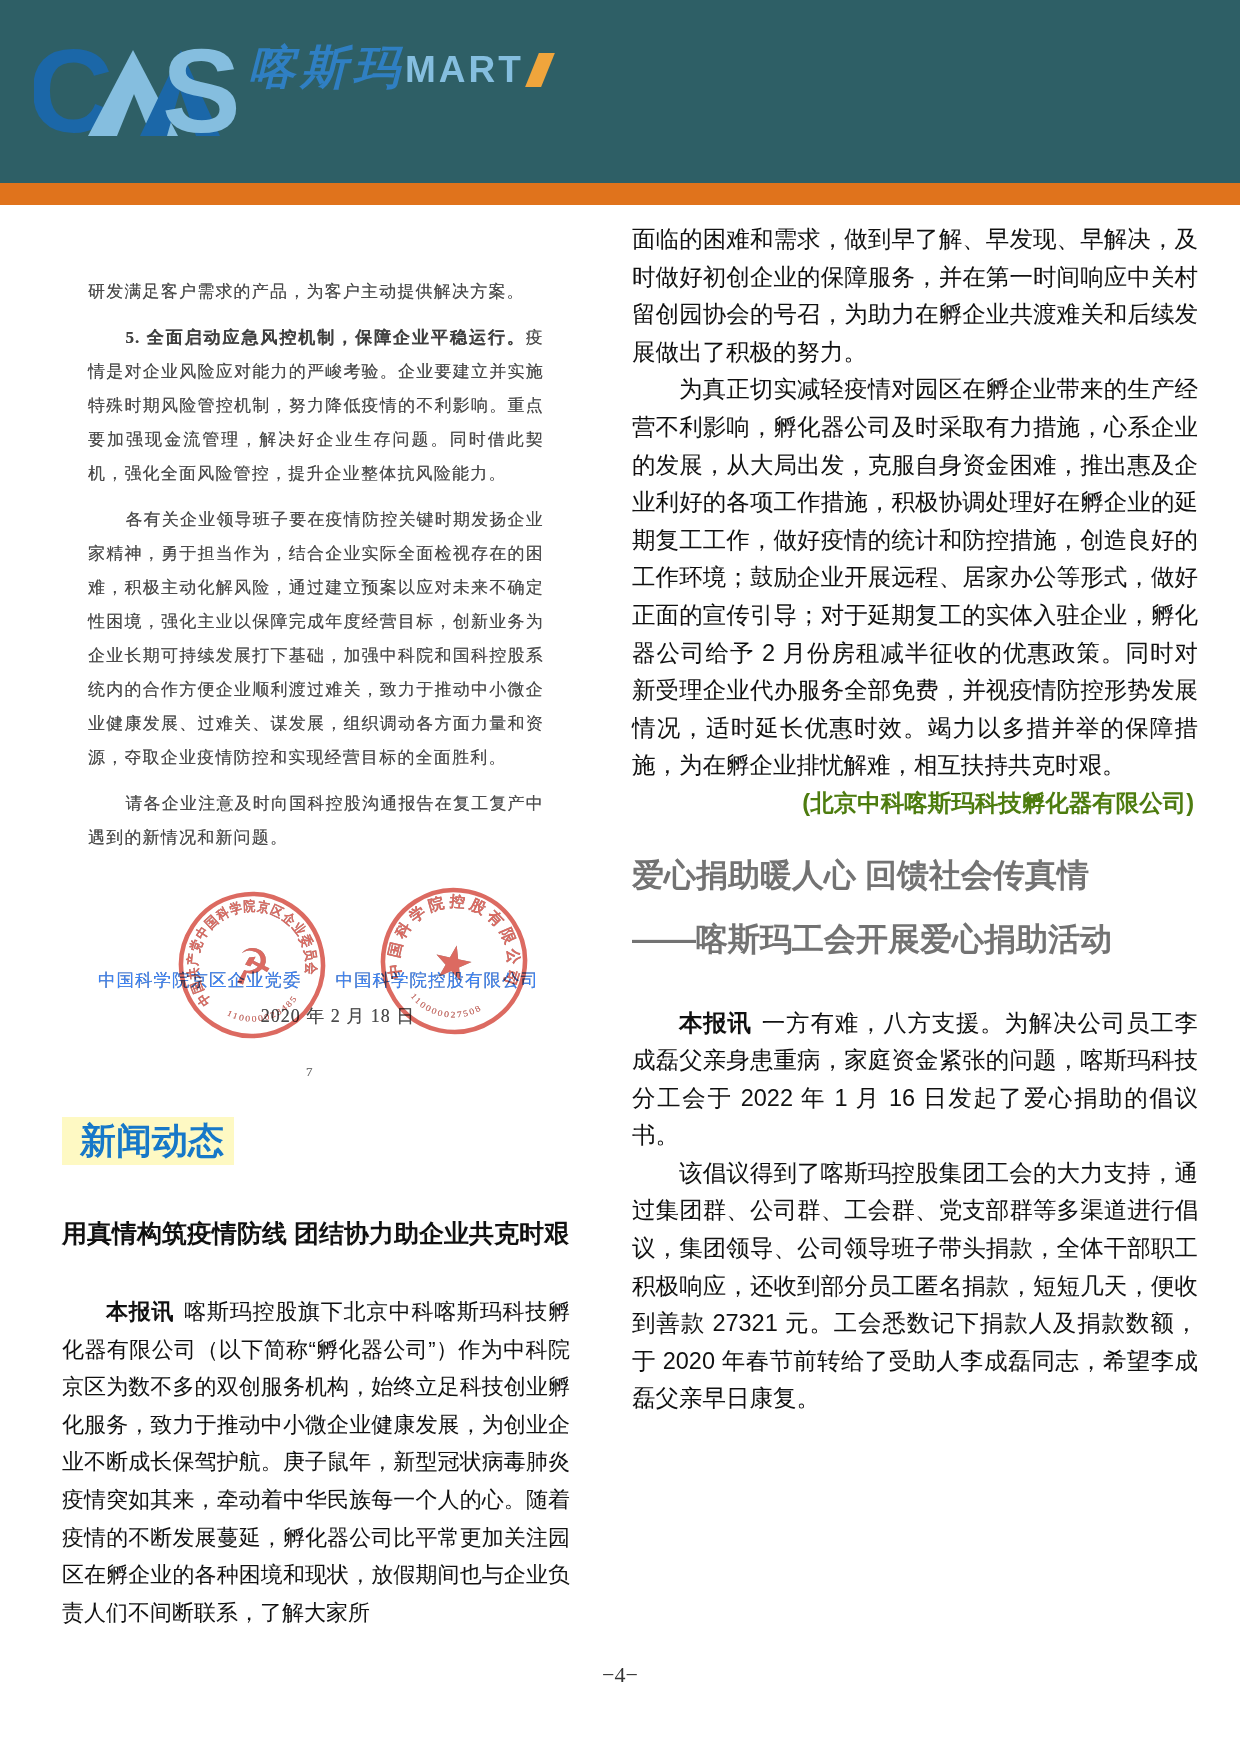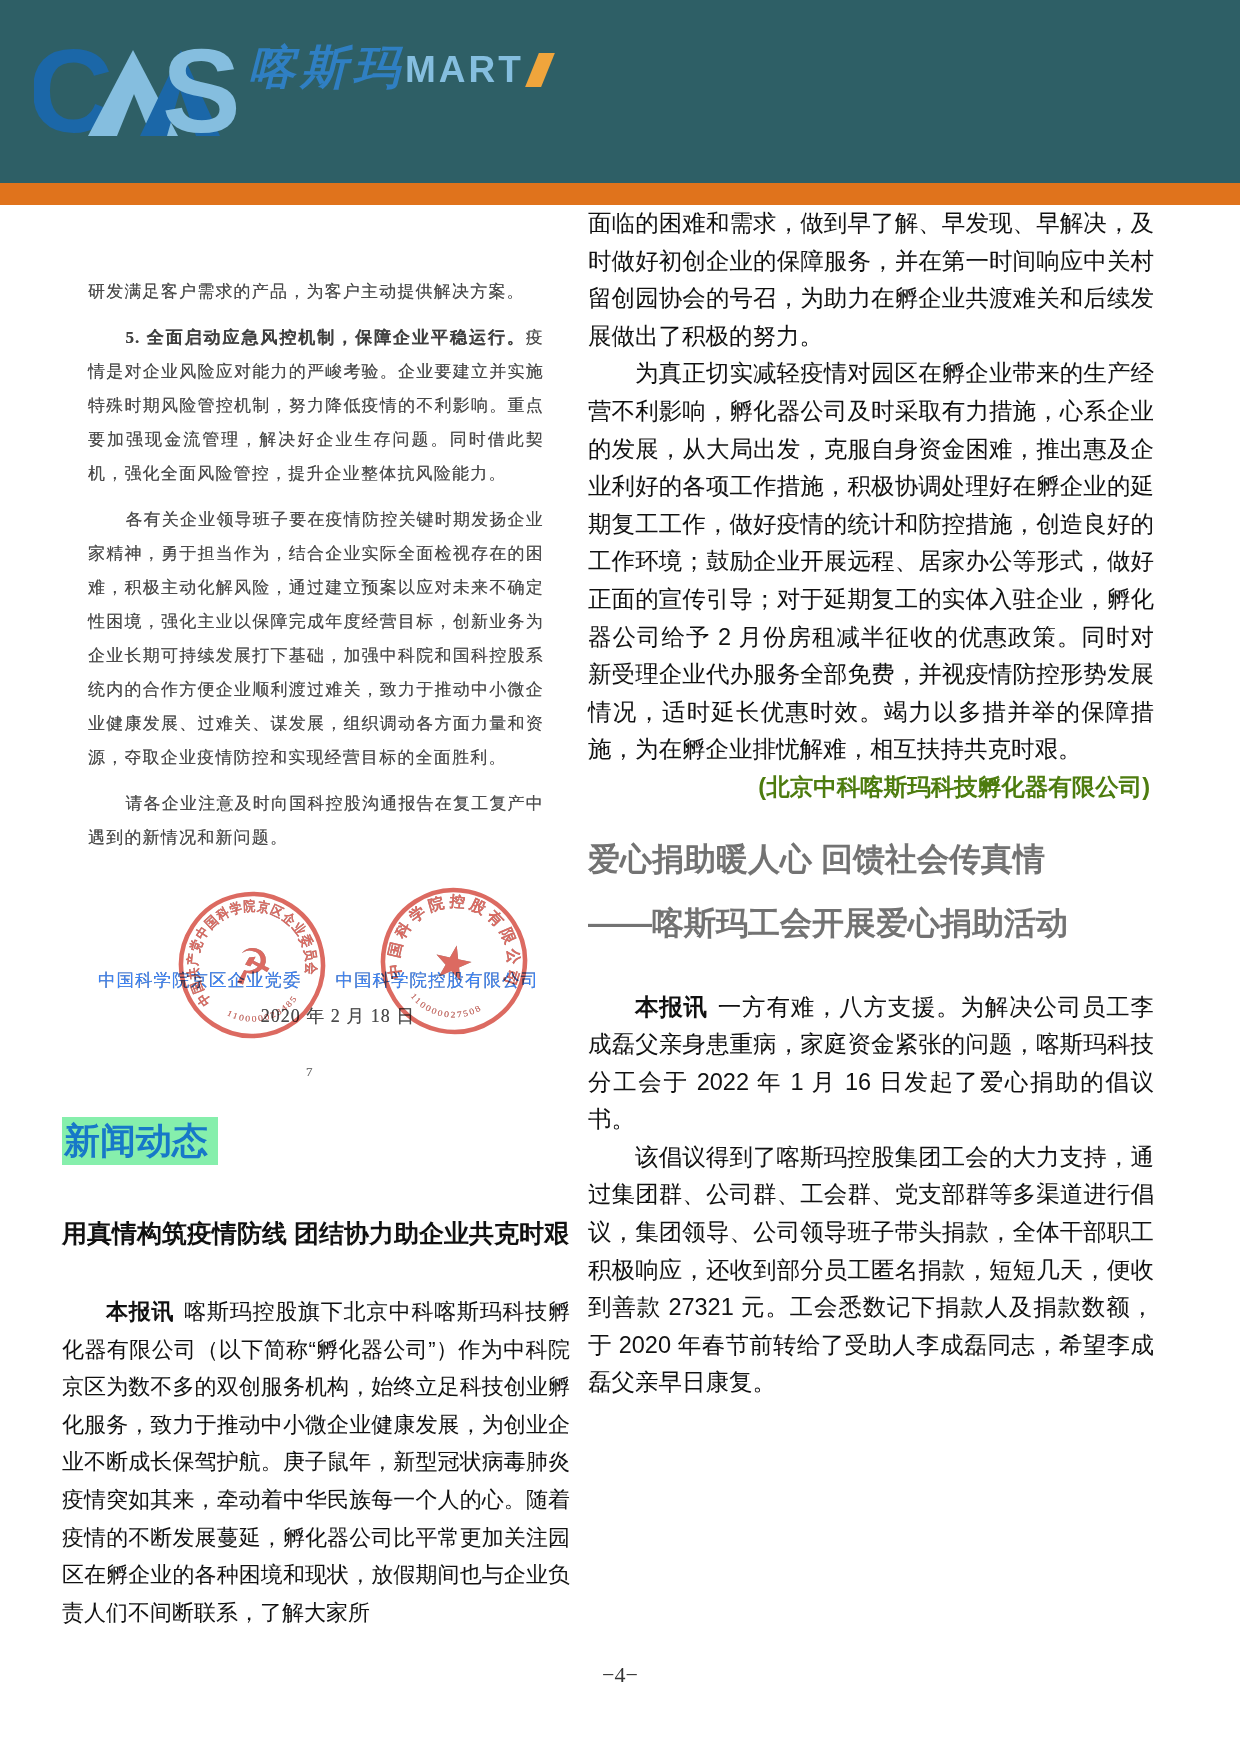--- a/index.html
+++ b/index.html
@@ -18,21 +18,21 @@
   .logo-mart-row{display:flex;align-items:center;margin-top:4px;}
   .logo-mart{font-family:"Liberation Sans",sans-serif;font-weight:bold;font-size:37px;
              color:#85bedf;letter-spacing:3px;}
   .mart-slash{display:inline-block;width:16px;height:34px;background:#f0a53c;
               transform:skewX(-22deg);margin-left:8px;}
   .accent-bar{height:22px;background:#e0731c;}
 
   
   .columns{display:flex;align-items:flex-start;padding-left:62px;column-gap:18px;}
   .col.left{width:508px;}
-  .col.right{width:566px;}
+  .col.right{width:566px;padding-top:16px;margin-left:44px;}
 
   
   .scan{margin-top:70px;padding-left:26px;width:482px;box-sizing:border-box;
         font-family:"Liberation Serif","DejaVu Serif",serif;color:#4b4b4b;
         font-size:17px;line-height:34px;letter-spacing:1.2px;text-align:justify;
         word-break:break-all;text-shadow:0 0 .5px rgba(75,75,75,.75);}
   .scan p{margin:0;}
   .scan .s-para{margin-top:12px;text-indent:2.2em;}
   .scan b{font-weight:bold;color:#3f3f3f;}
 
@@ -50,22 +50,22 @@
   .stamp-l{left:88px;top:30px;transform:rotate(-12deg);}
   .stamp-r{left:290px;top:26px;transform:rotate(12deg);}
   .st-ring{fill:none;stroke:#d4493e;stroke-width:4.5px;}
   .st-ringtext{fill:#d4493e;font-size:13.5px;font-weight:bold;}
   .st-ringtext-wide{fill:#d4493e;font-size:15px;font-weight:bold;letter-spacing:4px;}
   .st-emblem{fill:#d4493e;font-size:46px;}
   .st-serial{fill:#d4493e;font-size:8.5px;letter-spacing:1.5px;}
 
   
   .tag{margin:30px 0 0 0;}
-  .tag-text{display:inline-block;background:#86efac;color:#1778c8;font-weight:bold;
-            font-size:36px;line-height:44px;padding:2px 10px 2px 2px;}
+  .tag-text{display:inline-block;background:#fef9c3;color:#1778c8;font-weight:bold;
+            font-size:36px;line-height:44px;padding:2px 10px 2px 18px;}
   .a1-title{margin:50px 0 0 0;font-size:25px;font-weight:bold;color:#111;line-height:36px;
             white-space:nowrap;}
   .body{margin:0;color:#111;text-align:justify;word-break:break-all;}
   .col.left .body{margin-top:42px;font-size:22px;line-height:37.6px;}
   .col.right .body{font-size:23.5px;line-height:37.6px;}
   .ind{text-indent:2em;}
   .body b{margin-right:10px;}
   .attr{margin:0;font-size:23.5px;line-height:37.6px;font-weight:bold;color:#4d7c0f;
         text-align:right;padding-right:4px;}
   .a2-title{margin:0;font-size:32px;font-weight:bold;color:#737373;text-align:left;line-height:36px;}

